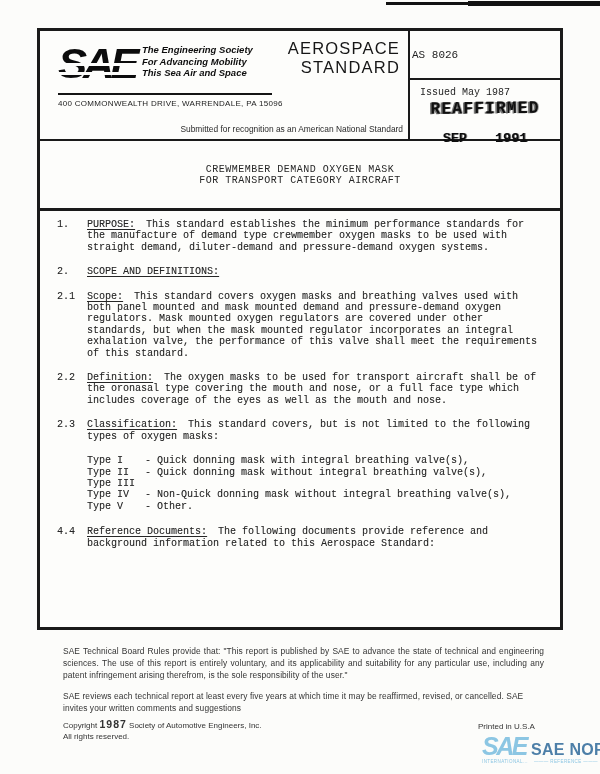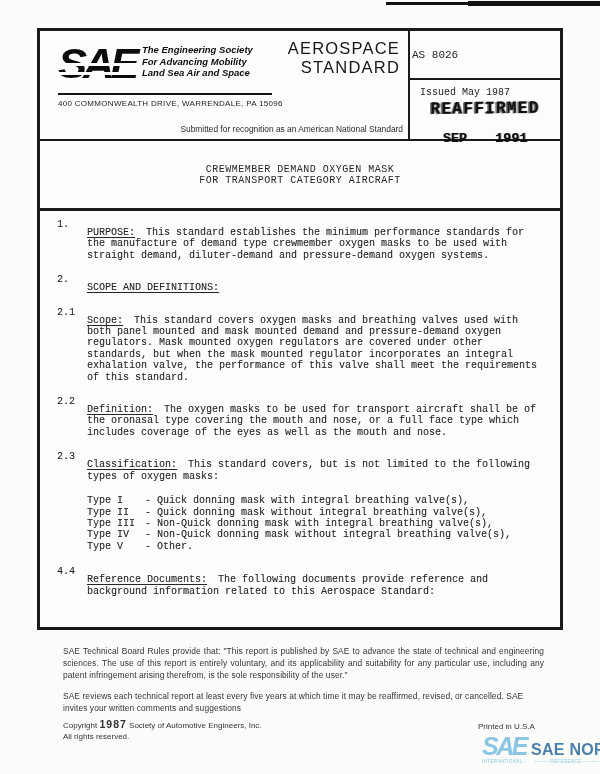--- a/index.html
+++ b/index.html
@@ -68,21 +68,21 @@
     font-family:"Liberation Mono", monospace; font-size:10px; letter-spacing:0.5px; color:#262626;
   }
 
   .main {
     height:416px; padding:8px 22px 0 17px;
     font-family:"Liberation Mono", monospace; font-size:10px; line-height:11.4px;
     color:#262626; text-shadow:0.3px 0 0 rgba(30,30,30,0.3);
   }
   .sec { display:flex; margin-bottom:13px; }
   .sec .num { width:30px; flex:none; }
-  .sec .body { flex:1;margin-top:8px; }
+  .sec .body { flex:1; }
   .lbl { text-decoration:underline; text-underline-offset:2px; margin-right:11px; }
   .types { margin-left:30px; margin-bottom:14px; }
   .trow { display:flex; }
   .trow .tname { width:58px; flex:none; }
 
   
   .fineprint {
     position:absolute; left:63px; top:645px; width:481px;
     font-size:8.4px; line-height:12px; color:#333; letter-spacing:0.1px;
   }
@@ -110,21 +110,21 @@
 
     <div class="hdr">
       <div class="h-left">
         <div class="sae-logo">
           <span>SAE</span>
           <span class="stripe s1"></span>
           <span class="stripe s2"></span>
         </div>
         <div class="tagline" style="white-space:pre-line">The Engineering Society
 For Advancing Mobility
-Land Sea Air and Space</div>
+This Sea Air and Space</div>
         <div class="logo-rule"></div>
         <div class="address">400 COMMONWEALTH DRIVE, WARRENDALE, PA 15096</div>
         <div class="aerospace" style="white-space:pre-line">AEROSPACE
 STANDARD</div>
         <div class="submitted">Submitted for recognition as an American National Standard</div>
       </div>
       <div class="h-right">
         <div class="as-cell">
           <span>AS 8026</span>
         </div>
@@ -175,21 +175,20 @@
         <div class="trow">
             <span class="tname">Type I</span>
             <span>- Quick donning mask with integral breathing valve(s),</span>
           </div>
         <div class="trow">
             <span class="tname">Type II</span>
             <span>- Quick donning mask without integral breathing valve(s),</span>
           </div>
         <div class="trow">
             <span class="tname">Type III</span>
-            <span>- Non-Quick donning mask with integral breathing valve(s),</span>
           </div>
         <div class="trow">
             <span class="tname">Type IV</span>
             <span>- Non-Quick donning mask without integral breathing valve(s),</span>
           </div>
         <div class="trow">
             <span class="tname">Type V</span>
             <span>- Other.</span>
           </div>
       </div>

